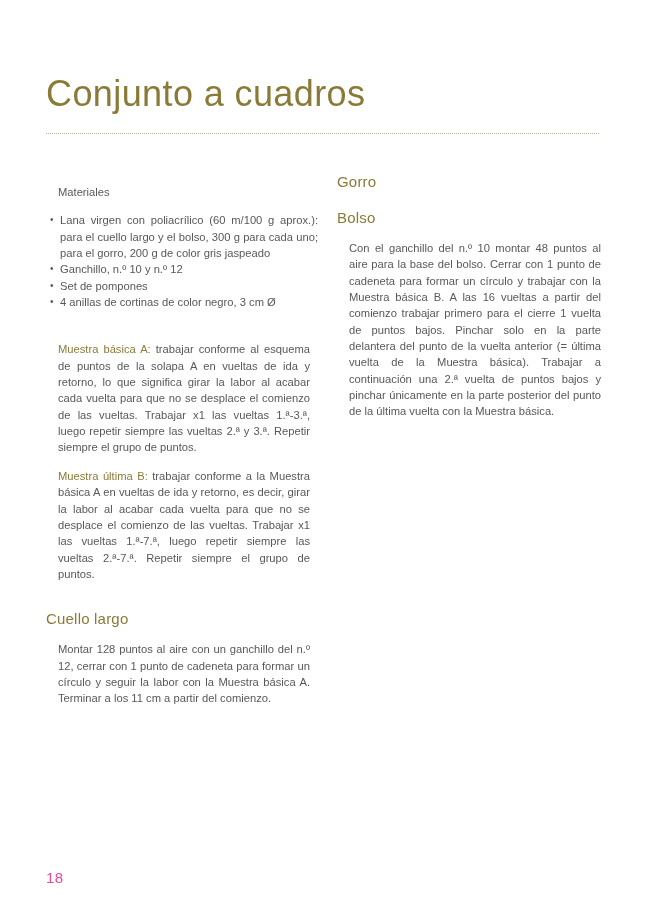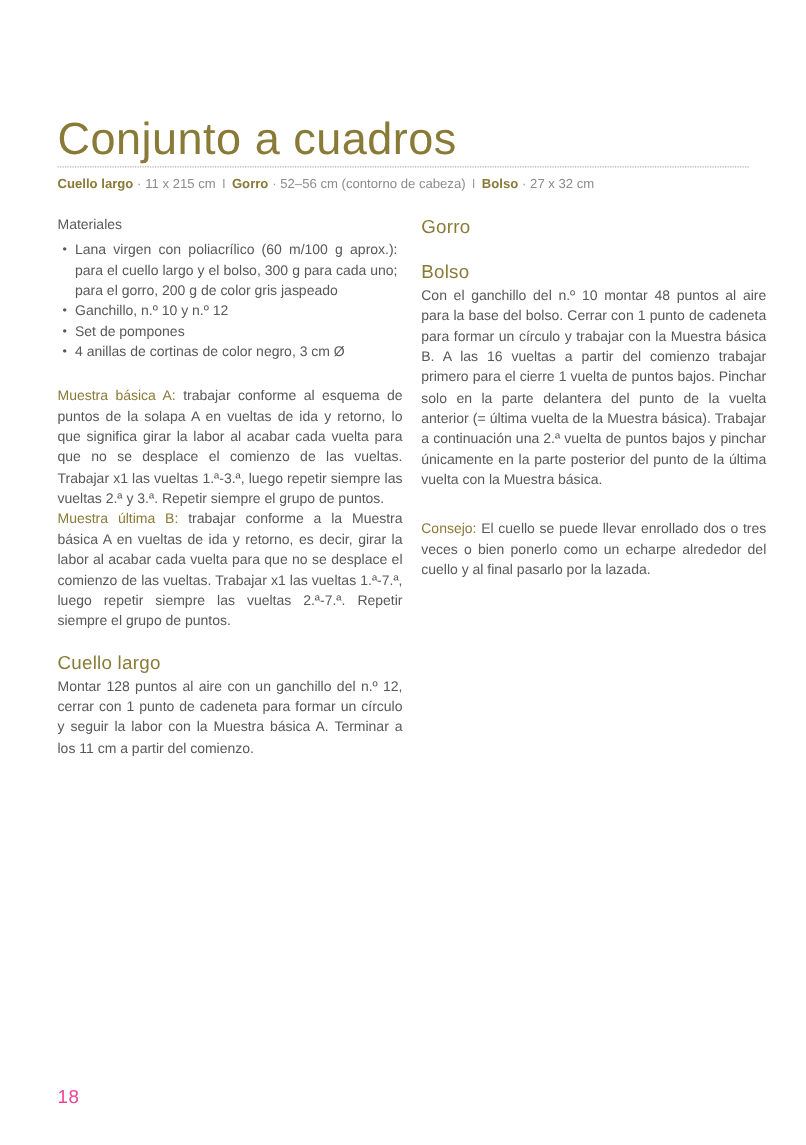--- a/index.html
+++ b/index.html
@@ -18,21 +18,21 @@
   .page {
     position: absolute;
     inset: 0;
     padding: 0;
   }
 
   
   .title {
     position: absolute;
     left: 46px;
-    top: 67px;
+    top: 50px;
     font-size: 36px;
     font-weight: 300;
     letter-spacing: 0.4px;
     color: #8a7a38;
     line-height: 1.1;
     white-space: nowrap;
   }
 
   
   .rule {
@@ -75,21 +75,21 @@
     top: 172px;
     font-size: 11.2px;
     line-height: 16.35px;
     color: #58585a;
     text-align: justify;
   }
   .col-left  { left: 46px;  width: 276px; }
   .col-right { left: 337px; width: 276px; }
 
   .col p {
-    margin: 0;
+    margin: 12px;
     text-align: justify;
   }
 
   h2.section {
     margin: 0 0 1px 0;
     font-size: 15px;
     font-weight: 300;
     color: #8a7a38;
     line-height: 20px;
     letter-spacing: 0.2px;
@@ -148,23 +148,20 @@
 </style>
 </head>
 <body>
 
 <div class="page">
 
   <h1 class="title">Conjunto a cuadros</h1>
 
   <div class="rule"></div>
 
-  <div class="specs">
-    <span class="lbl">Cuello largo</span><span class="sep-dot">·</span><span class="val">11 x 215 cm</span><span class="sep-bar">I</span><span class="lbl">Gorro</span><span class="sep-dot">·</span><span class="val">52–56 cm (contorno de cabeza)</span><span class="sep-bar">I</span><span class="lbl">Bolso</span><span class="sep-dot">·</span><span class="val">27 x 32 cm</span>
-  </div>
 
   <div class="col col-left">
 
     <p class="plain-head">Materiales</p>
 
     <ul class="mats">
       <li>Lana virgen con poliacrílico (60 m/100 g aprox.): para el cuello largo y el bolso, 300 g para cada uno; para el gorro, 200 g de color gris jaspeado</li>
       <li>Ganchillo, n.º 10 y n.º 12</li>
       <li>Set de pompones</li>
       <li>4 anillas de cortinas de color negro, 3 cm Ø</li>
@@ -191,19 +188,18 @@
     <div class="gap"></div>
 
     <h2 class="section">Bolso</h2>
     <p>Con el ganchillo del n.º 10 montar 48 puntos al aire para la base del bolso. Cerrar con 1 punto de cadeneta para formar un círculo y trabajar con la Muestra básica B. A las 16 vueltas a partir del comienzo trabajar primero para el cierre 1 vuelta de puntos bajos. Pinchar solo en la parte delantera del punto de la vuelta anterior (= última vuelta de la Muestra básica). Trabajar a continuación una 2.ª vuelta de puntos bajos y pinchar únicamente en la parte posterior del punto de la última vuelta con la Muestra básica.</p>
 
     <div class="gap-sm"></div>
 
 
     <div class="gap"></div>
 
-    <p><span class="lead">Consejo:</span><span> El cuello se puede llevar enrollado dos o tres veces o bien ponerlo como un echarpe alrededor del cuello y al final pasarlo por la lazada.</span></p>
 
   </div>
 
   <div class="folio">18</div>
 
 </div>
 
 </body></html>

